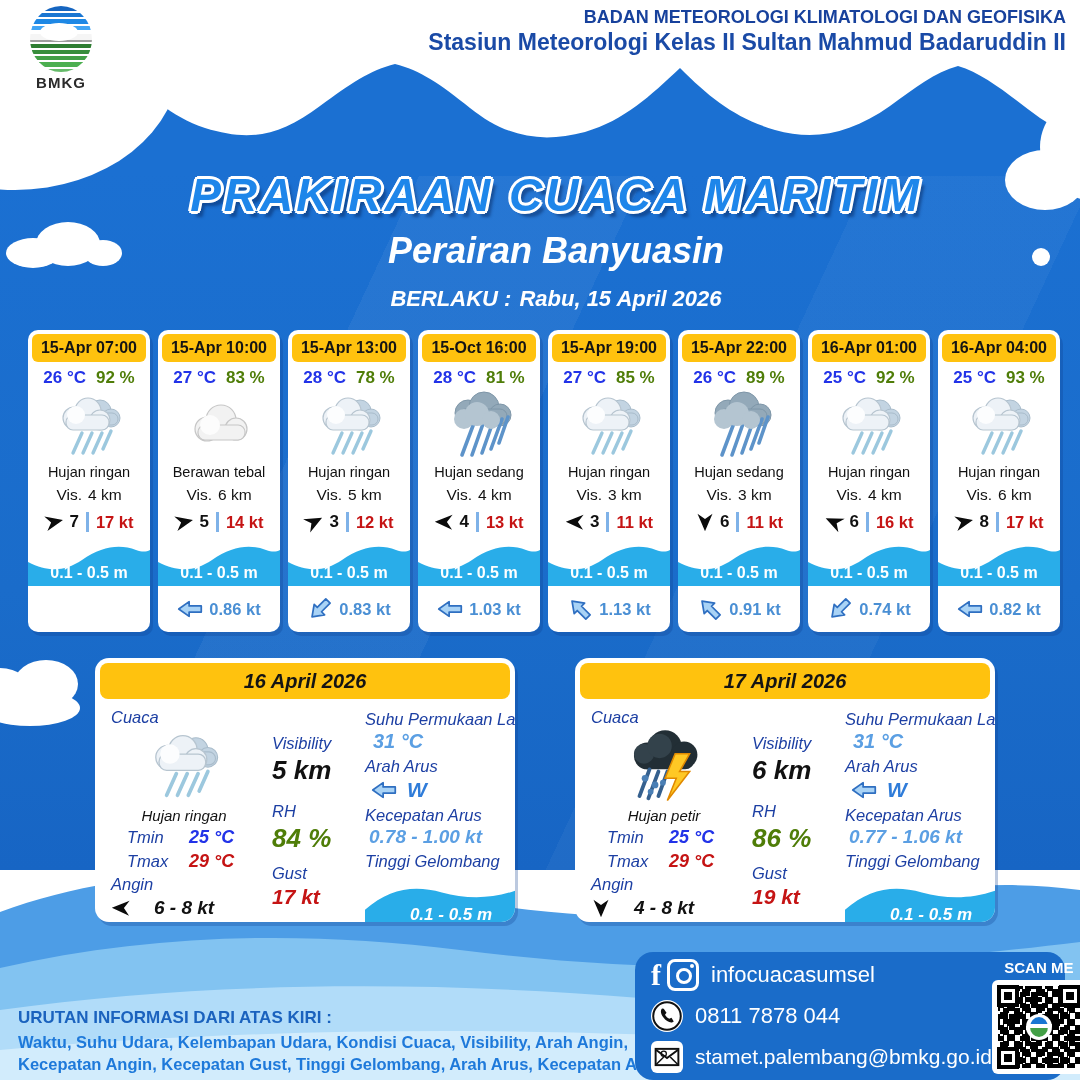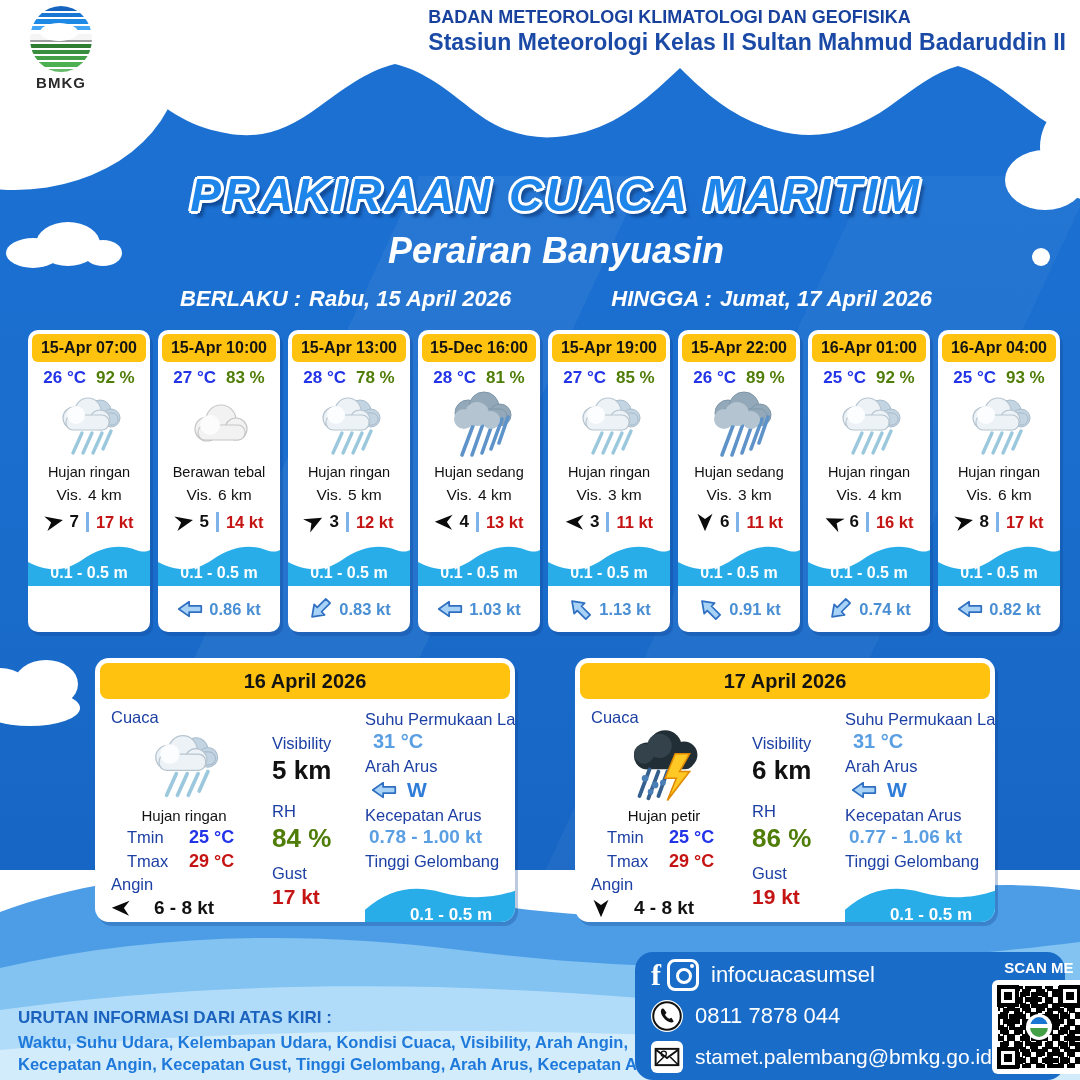--- a/index.html
+++ b/index.html
@@ -18,21 +18,21 @@
 
   
   .logo{position:absolute;left:22px;top:6px;width:78px;text-align:center;z-index:9;}
   .logo .oval{width:62px;height:66px;margin:0 auto;border-radius:50%;overflow:hidden;position:relative;
     background:linear-gradient(180deg,
       #1565c0 0 7%,#fff 7% 10%,#1976d2 10% 17%,#fff 17% 20%,#1e88e5 20% 27%,#fff 27% 31%,#42a5f5 31% 37%,#fff 37% 42%,
       #f5f5f5 42% 52%,
       #9e9e9e 52% 54%,#fff 54% 58%,#2e7d32 58% 64%,#fff 64% 67%,#388e3c 67% 73%,#fff 73% 76%,#43a047 76% 82%,#fff 82% 85%,#4caf50 85% 92%,#fff 92% 95%,#66bb6a 95% 100%);}
   .logo .oval::after{content:"";position:absolute;left:10px;top:17px;width:38px;height:18px;background:#fff;border-radius:50%;}
   .logo .lbl{font-weight:bold;font-size:15px;color:#2b2b2b;letter-spacing:1px;margin-top:2px;}
-  .agency{position:absolute;right:14px;top:7px;z-index:9;}
+  .agency{position:absolute;right:14px;top:7px;text-align:right;z-index:9;}
   .agency .l1{font-size:18px;font-weight:bold;color:#17419c;}
   .agency .l2{font-size:23px;font-weight:bold;color:#1a4aa6;margin-top:1px;}
 
   
   .titleblock{position:absolute;left:16px;top:168px;width:1080px;text-align:center;z-index:5;font-style:italic;}
   .main-title{font-size:46px;font-weight:bold;letter-spacing:3px;color:#1e86ea;
     text-shadow:-2px -2px 0 #fff,2px -2px 0 #fff,-2px 2px 0 #fff,2px 2px 0 #fff,0 -3px 0 #fff,0 3px 0 #fff,-3px 0 0 #fff,3px 0 0 #fff,5px 6px 3px rgba(8,40,96,.5);}
   .area-title{font-size:36px;font-weight:bold;color:#fff;margin-top:8px;}
   .validity{display:flex;justify-content:center;gap:100px;margin-top:14px;color:#fff;font-size:22px;font-weight:bold;}
   .validity .lab{margin-right:8px;}
@@ -65,21 +65,21 @@
   .waveband .wv{position:absolute;left:0;right:0;bottom:4px;text-align:center;color:#fff;font-weight:bold;font-size:16px;}
   .currow{flex:1;display:flex;align-items:center;justify-content:center;gap:6px;}
   .cur{display:inline-flex;width:26px;height:20px;}
   .cur svg{width:100%;height:100%;display:block;}
   .cur[data-dir="NW"]{transform:rotate(45deg);}
   .cur[data-dir="SW"]{transform:rotate(-45deg);}
   .curv{font-weight:bold;font-size:16.5px;color:#4a8fd4;}
 
   
   .daily-row{position:absolute;left:95px;top:658px;display:flex;gap:60px;z-index:6;}
-  .dcard{width:420px;height:264px;background:#fff;border-radius:14px;box-shadow:3px 4px 0 rgba(16,60,140,.28);overflow:hidden;}
+  .dcard{width:420px;height:264px;background:#fff;border-radius:14px;box-shadow:3px 4px 0 rgba(16,60,140,.28);overflow:hidden;font-style:italic;}
   .dhead{margin:5px;height:36px;line-height:36px;background:#ffc20e;border-radius:8px;text-align:center;font-weight:bold;font-size:20px;color:#141414;}
   .dbody{display:grid;grid-template-columns:146px 96px 1fr;column-gap:6px;padding:4px 10px 0 16px;}
   .dlab{color:#1c3fa3;font-size:16.5px;}
   .dcol1 .icon{height:78px;display:flex;align-items:center;justify-content:center;}
   .dcond{text-align:center;font-size:15px;color:#111;margin-top:2px;}
   .trow{display:flex;align-items:baseline;margin-top:3px;}
   .trow .dlab{width:52px;margin-left:16px;}
   .tminv{color:#2233e8;font-weight:bold;font-size:18px;margin-left:10px;}
   .tmaxv{color:#c51414;font-weight:bold;font-size:18px;margin-left:10px;}
   .anginrow{display:flex;align-items:center;gap:23px;margin-top:3px;}
@@ -261,21 +261,20 @@
 <div class="agency">
   <div class="l1">BADAN METEOROLOGI KLIMATOLOGI DAN GEOFISIKA</div>
   <div class="l2">Stasiun Meteorologi Kelas II Sultan Mahmud Badaruddin II</div>
 </div>
 
 <div class="titleblock">
   <div class="main-title">PRAKIRAAN CUACA MARITIM</div>
   <div class="area-title">Perairan Banyuasin</div>
   <div class="validity">
     <div><span class="lab">BERLAKU :</span><span>Rabu, 15 April 2026</span></div>
-    <div><span class="lab">HINGGA :</span><span>Jumat, 17 April 2026</span></div>
   </div>
 </div>
 
 <div class="cards">
 
   <div class="card">
     <div class="card-time">15-Apr 07:00</div>
     <div class="temps">
         <span class="t">26 °C</span>
         <span class="h">92 %</span>
@@ -377,21 +376,21 @@
       <span class="cur" data-dir="SW">
           <svg>
             <use href="#ic-blockarrow"></use>
           </svg>
         </span>
       <span class="curv">0.83 kt</span>
     </div>
   </div>
 
   <div class="card">
-    <div class="card-time">15-Dec 16:00</div>
+    <div class="card-time">15-Oct 16:00</div>
     <div class="temps">
         <span class="t">28 °C</span>
         <span class="h">81 %</span>
       </div>
     <div class="wicon">
         <svg width="70" height="70">
           <use href="#ic-rain-mod"></use>
         </svg>
       </div>
     <div class="cond">Hujan sedang</div>

